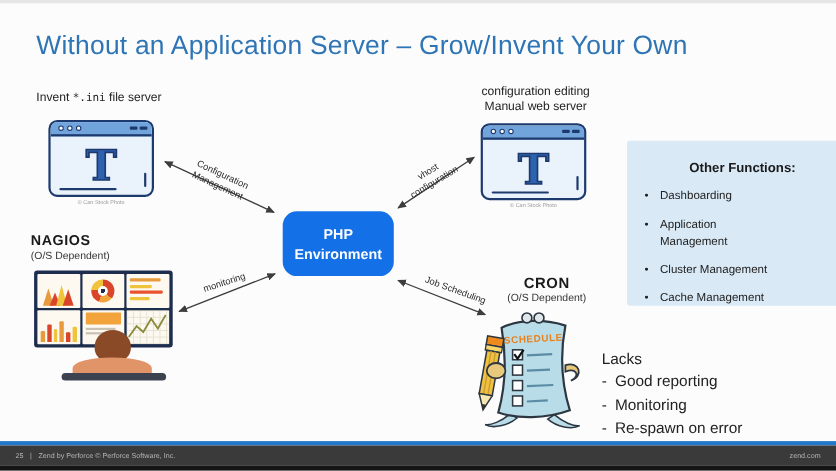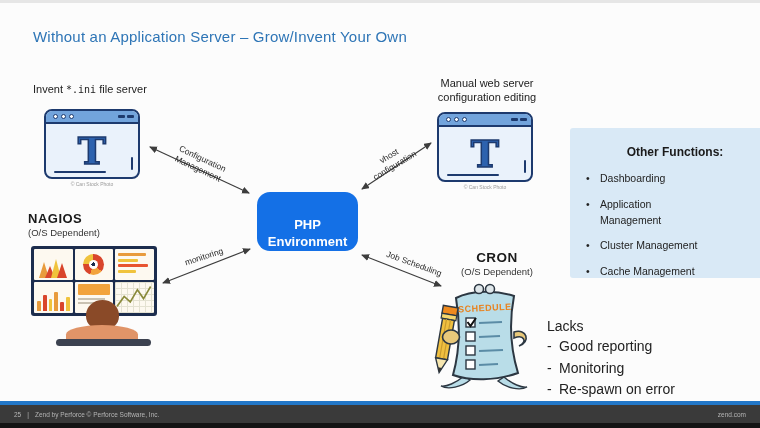--- a/index.html
+++ b/index.html
@@ -8,21 +8,21 @@
     position: relative;
     font-family: "Liberation Sans", sans-serif;
     background: #fcfcfc;
     overflow: hidden;
   }
   .top-edge { position: absolute; top: 0; left: 0; width: 760px; height: 3px; background: #e6e6e6; }
 
   
   .slide-title {
     position: absolute; left: 33px; top: 28px;
-    font-size: 15px; color: #2e75b6; letter-spacing: .2px; font-weight: 400;
+    font-size: 24px; color: #2e75b6; letter-spacing: .2px; font-weight: 400;
   }
 
   
   .node-label { position: absolute; font-size: 11px; color: #222; }
   .mono { font-family: "DejaVu Sans Mono", monospace; font-size: 10px; }
   .label-tr { left: 412px; top: 76px; width: 150px; text-align: center; line-height: 1.3; }
 
   
   .browser { position: absolute; width: 96px; }
   .browser-tl { left: 44px; top: 109px; }
@@ -46,21 +46,21 @@
     color: #2d62ae; -webkit-text-stroke: 1.5px #1d3a6e;
   }
   .bline-h { position: absolute; left: 8px; bottom: 4px; width: 52px; height: 2px; background: #1d3a6e; border-radius: 2px; }
   .bline-v { position: absolute; right: 5px; bottom: 7px; width: 2px; height: 13px; background: #1d3a6e; border-radius: 2px; }
   .bcaption { margin-top: 2px; text-align: center; font-size: 5px; color: #9a9a9a; }
 
   
   .php-box {
     position: absolute; left: 257px; top: 192px; width: 101px; height: 59px;
     background: #1470e6; border-radius: 13px;
-    display: flex; flex-direction: column; align-items: center; justify-content: flex-end;
+    display: flex; flex-direction: column; align-items: center; justify-content: center;
     color: #fff; font-weight: bold; font-size: 13px; line-height: 1.35;
   }
 
   
   .arrows { position: absolute; left: 0; top: 0; width: 760px; height: 428px; pointer-events: none; }
   .arrows line { stroke: #3d3d3d; stroke-width: 1.2; }
 
   .arrow-label {
     position: absolute; font-size: 8.5px; color: #2b2b2b; font-weight: 500;
     text-align: center; line-height: 1.3; white-space: nowrap;
@@ -163,22 +163,22 @@
         </span>
     </div>
     <div class="bglyph">T</div>
     <div class="bline-h"></div>
     <div class="bline-v"></div>
   </div>
   <div class="bcaption">© Can Stock Photo</div>
 </div>
 
 <div class="node-label label-tr">
+  <div>configuration editing</div>
   <div>Manual web server</div>
-  <div>configuration editing</div>
 </div>
 
 <div class="browser browser-tr">
   <div class="bwin">
     <div class="bbar">
       <span class="bdot"></span>
       <span class="bdot"></span>
       <span class="bdot"></span>
       <span class="bctl">
           <i></i>

